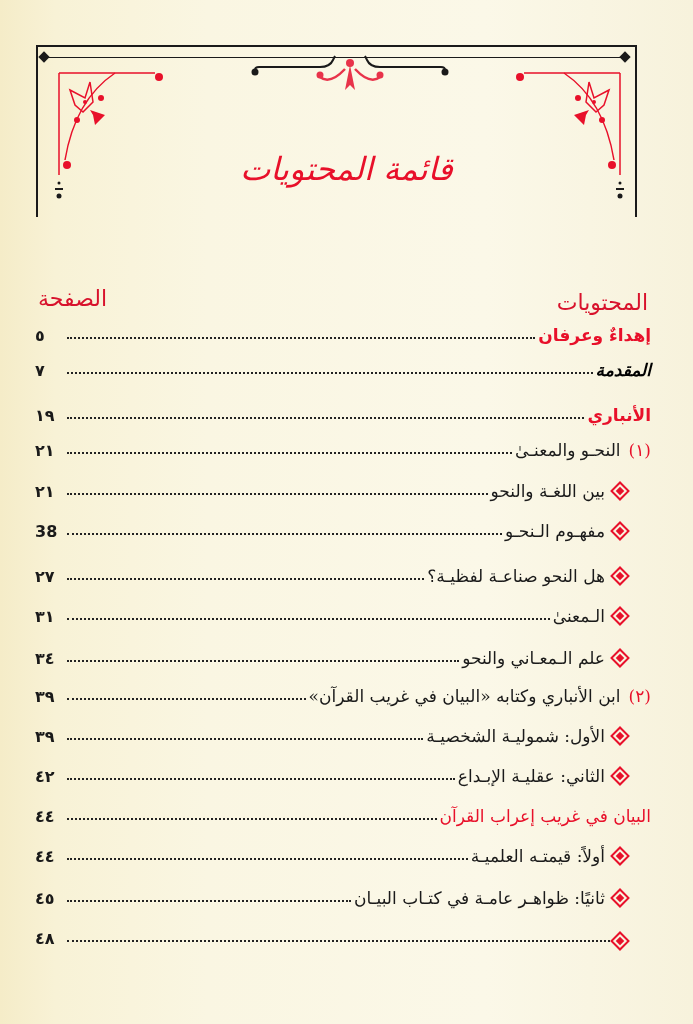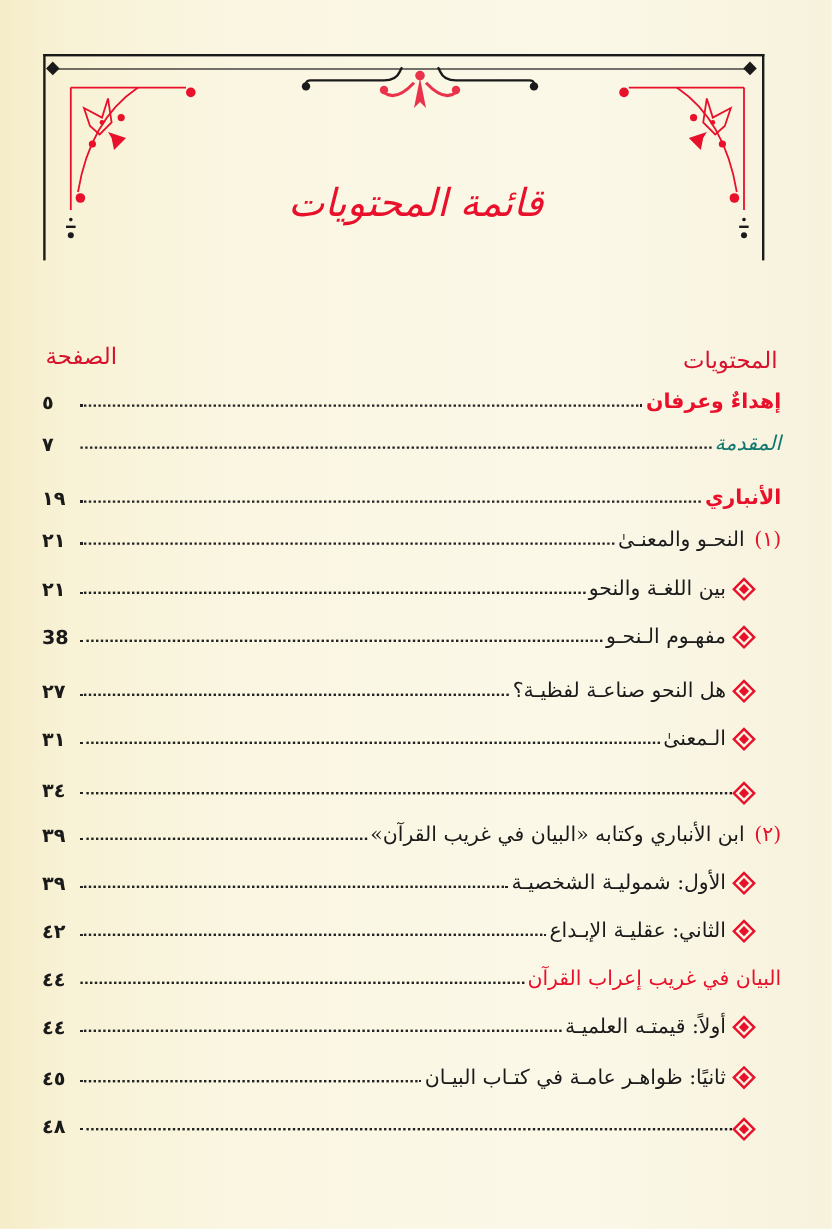--- a/index.html
+++ b/index.html
@@ -21,33 +21,33 @@
   .diamond-end {
     position:absolute; width:8px; height:8px; background:#1a1a1a; transform:rotate(45deg);
   }
   .orn { position:absolute; }
   .title {
     position:absolute; left:0; width:693px; top:150px; text-align:center;
     font-family: "DejaVu Serif", serif; font-size:32px; color:#e8102a; font-style:italic;
     direction:rtl;
   }
   .col-head {
-    position:absolute; top:290px; font-size:19px; color:#d8122c; direction:rtl;
+    position:absolute; top:290px; font-size:22px; color:#d8122c; direction:rtl;
   }
   .toc { position:absolute; left:35px; right:42px; top:330px; direction:rtl; }
   .row {
     position:absolute; left:0; right:0; height:30px; display:flex; align-items:flex-end;
     direction:rtl;
   }
   .label {
     white-space:nowrap; font-family:"DejaVu Serif", serif; font-size:17px; padding-left:3px;
     display:flex; align-items:center; gap:8px;
   }
   .label.red { color:#e8102a; font-family:"DejaVu Sans", sans-serif; font-weight:bold;text-align:center; }
-  .label.ital { color:#0f766e; font-style:italic; font-weight:normal; font-family:"DejaVu Serif", serif; }
+  .label.ital { color:#000000; font-style:italic; font-weight:bold; font-family:"DejaVu Serif", serif; }
   .label.indent { margin-right:24px; }
   .leader {
     flex:1; border-bottom:2px dotted #222; margin-bottom:6px; min-width:20px;
   }
   .page {
     width:32px; text-align:left; font-family:"DejaVu Sans", sans-serif; font-weight:bold; font-size:16px; direction:rtl;
   }
   .bullet {
     display:inline-block; width:10px; height:10px; border:2px solid #e8102a; transform:rotate(45deg);
     position:relative; flex:none;
@@ -169,20 +169,21 @@
       <div class="label indent">
         <span class="bullet"></span>
         <span>الـمعنىٰ</span>
       </div>
       <div class="leader"></div>
       <div class="page">٣١</div>
     </div>
     <div class="row" style="top: 308px;">
       <div class="label indent">
         <span class="bullet"></span>
+        <span>علم الـمعـاني والنحو</span>
       </div>
       <div class="leader"></div>
       <div class="page">٣٤</div>
     </div>
     <div class="row" style="top: 346px;">
       <div class="label">
         <span class="num">(٢)</span>
         <span>ابن الأنباري وكتابه «البيان في غريب القرآن»</span>
       </div>
       <div class="leader"></div>

